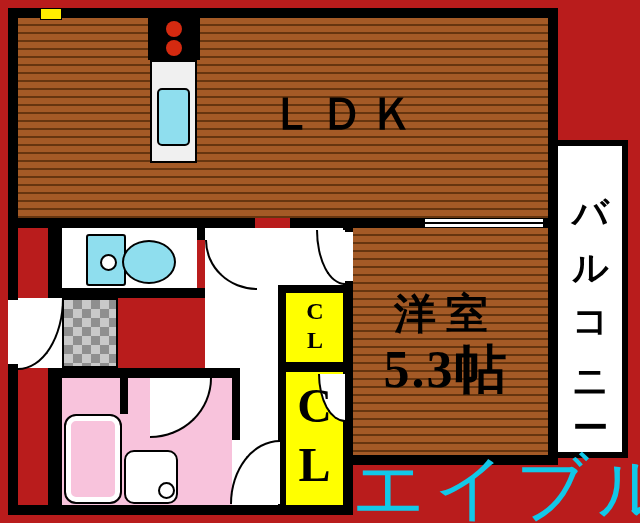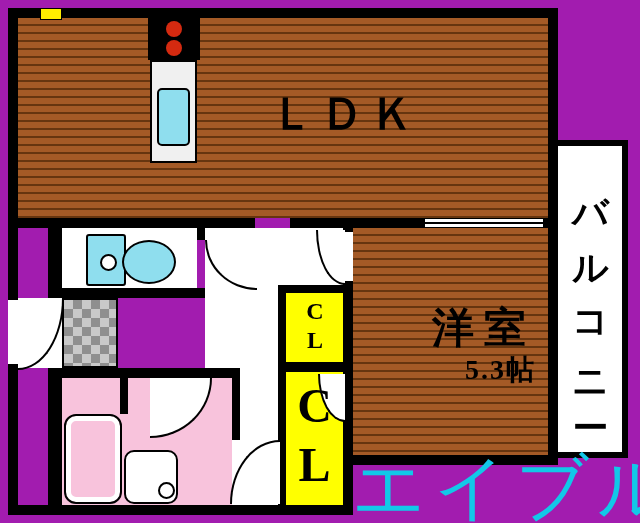--- a/index.html
+++ b/index.html
@@ -1,19 +1,19 @@
 <!DOCTYPE html>
 <html><head>
 <meta charset="utf-8">
 <style>
   html,body{margin:0;padding:0;background:#fff;}
   #plan{
     position:relative;
     width:640px;height:523px;
-    background:#a21caf;
+    background:#b91c1c;
     overflow:hidden;
     font-family:"Liberation Serif","DejaVu Serif",serif;
     font-weight:bold;
     color:#000;
   }
   .wall{position:absolute;background:#000;box-sizing:border-box;z-index:2;}
   .fill{position:absolute;box-sizing:border-box;z-index:1;}
   .fix{position:absolute;box-sizing:border-box;z-index:3;}
   .open{position:absolute;box-sizing:border-box;z-index:3;background:#fff;}
   .lbl{position:absolute;z-index:4;display:flex;align-items:center;justify-content:center;text-align:center;}
@@ -33,21 +33,21 @@
     border-right:2px solid #000;border-bottom:2px solid #000;}
   .arc-bl{position:absolute;z-index:3;background:#fff;border-radius:0 0 0 100%;
     border-left:2px solid #000;border-bottom:2px solid #000;}
   .arc-tl{position:absolute;z-index:3;background:#fff;border-radius:100% 0 0 0;
     border-left:2px solid #000;border-top:2px solid #000;}
   .vtext{writing-mode:vertical-rl;}
   .vupright{writing-mode:vertical-rl;text-orientation:upright;}
   .ldk-l1{font-size:45px;letter-spacing:5px;line-height:1.15;}
   .ldk-l2{font-size:42px;letter-spacing:3px;line-height:1.15;}
   .yo-l1{font-size:42px;letter-spacing:10px;line-height:1.2;}
-  .yo-l2{font-size:28px;letter-spacing:2px;line-height:1.2;}
+  .yo-l2{font-size:52px;letter-spacing:2px;line-height:1.2;}
   .balcony-txt{font-size:36px;letter-spacing:18px;}
   .cl-small{font-size:24px;letter-spacing:3px;}
   .cl-big{font-size:48px;letter-spacing:6px;}
   .watermark{
     position:absolute;z-index:6;
     font-family:"Liberation Sans","DejaVu Sans",sans-serif;
     font-weight:normal;
     font-size:72px;letter-spacing:8px;
     color:#12c8e8;
     white-space:nowrap;
@@ -126,21 +126,21 @@
   <div class="fix" style="left:124px;top:450px;width:54px;height:54px;background:#fff;border:2px solid #000;border-radius:10px;">
     <span class="dial" style="left:32px;top:30px;"></span>
   </div>
 
   <div class="fix" style="left:40px;top:8px;width:22px;height:12px;background:#ffee00;border:1px solid #000;"></div>
 
   <div class="lbl" style="left:225px;top:60px;width:240px;height:110px;flex-direction:column;">
     <div class="ldk-l1">ＬＤＫ</div>
   </div>
 
-  <div class="lbl" style="left:356px;top:286px;width:180px;height:118px;flex-direction:column;align-items:flex-end;">
+  <div class="lbl" style="left:356px;top:286px;width:180px;height:118px;flex-direction:column;">
     <div class="yo-l1">洋室</div>
     <div class="yo-l2">5.3帖</div>
   </div>
 
   <div class="lbl" style="left:558px;top:146px;width:64px;height:306px;">
     <div class="vtext balcony-txt">バルコニー</div>
   </div>
 
   <div class="lbl" style="left:286px;top:294px;width:57px;height:66px;">
     <div class="vupright cl-small">CL</div>

